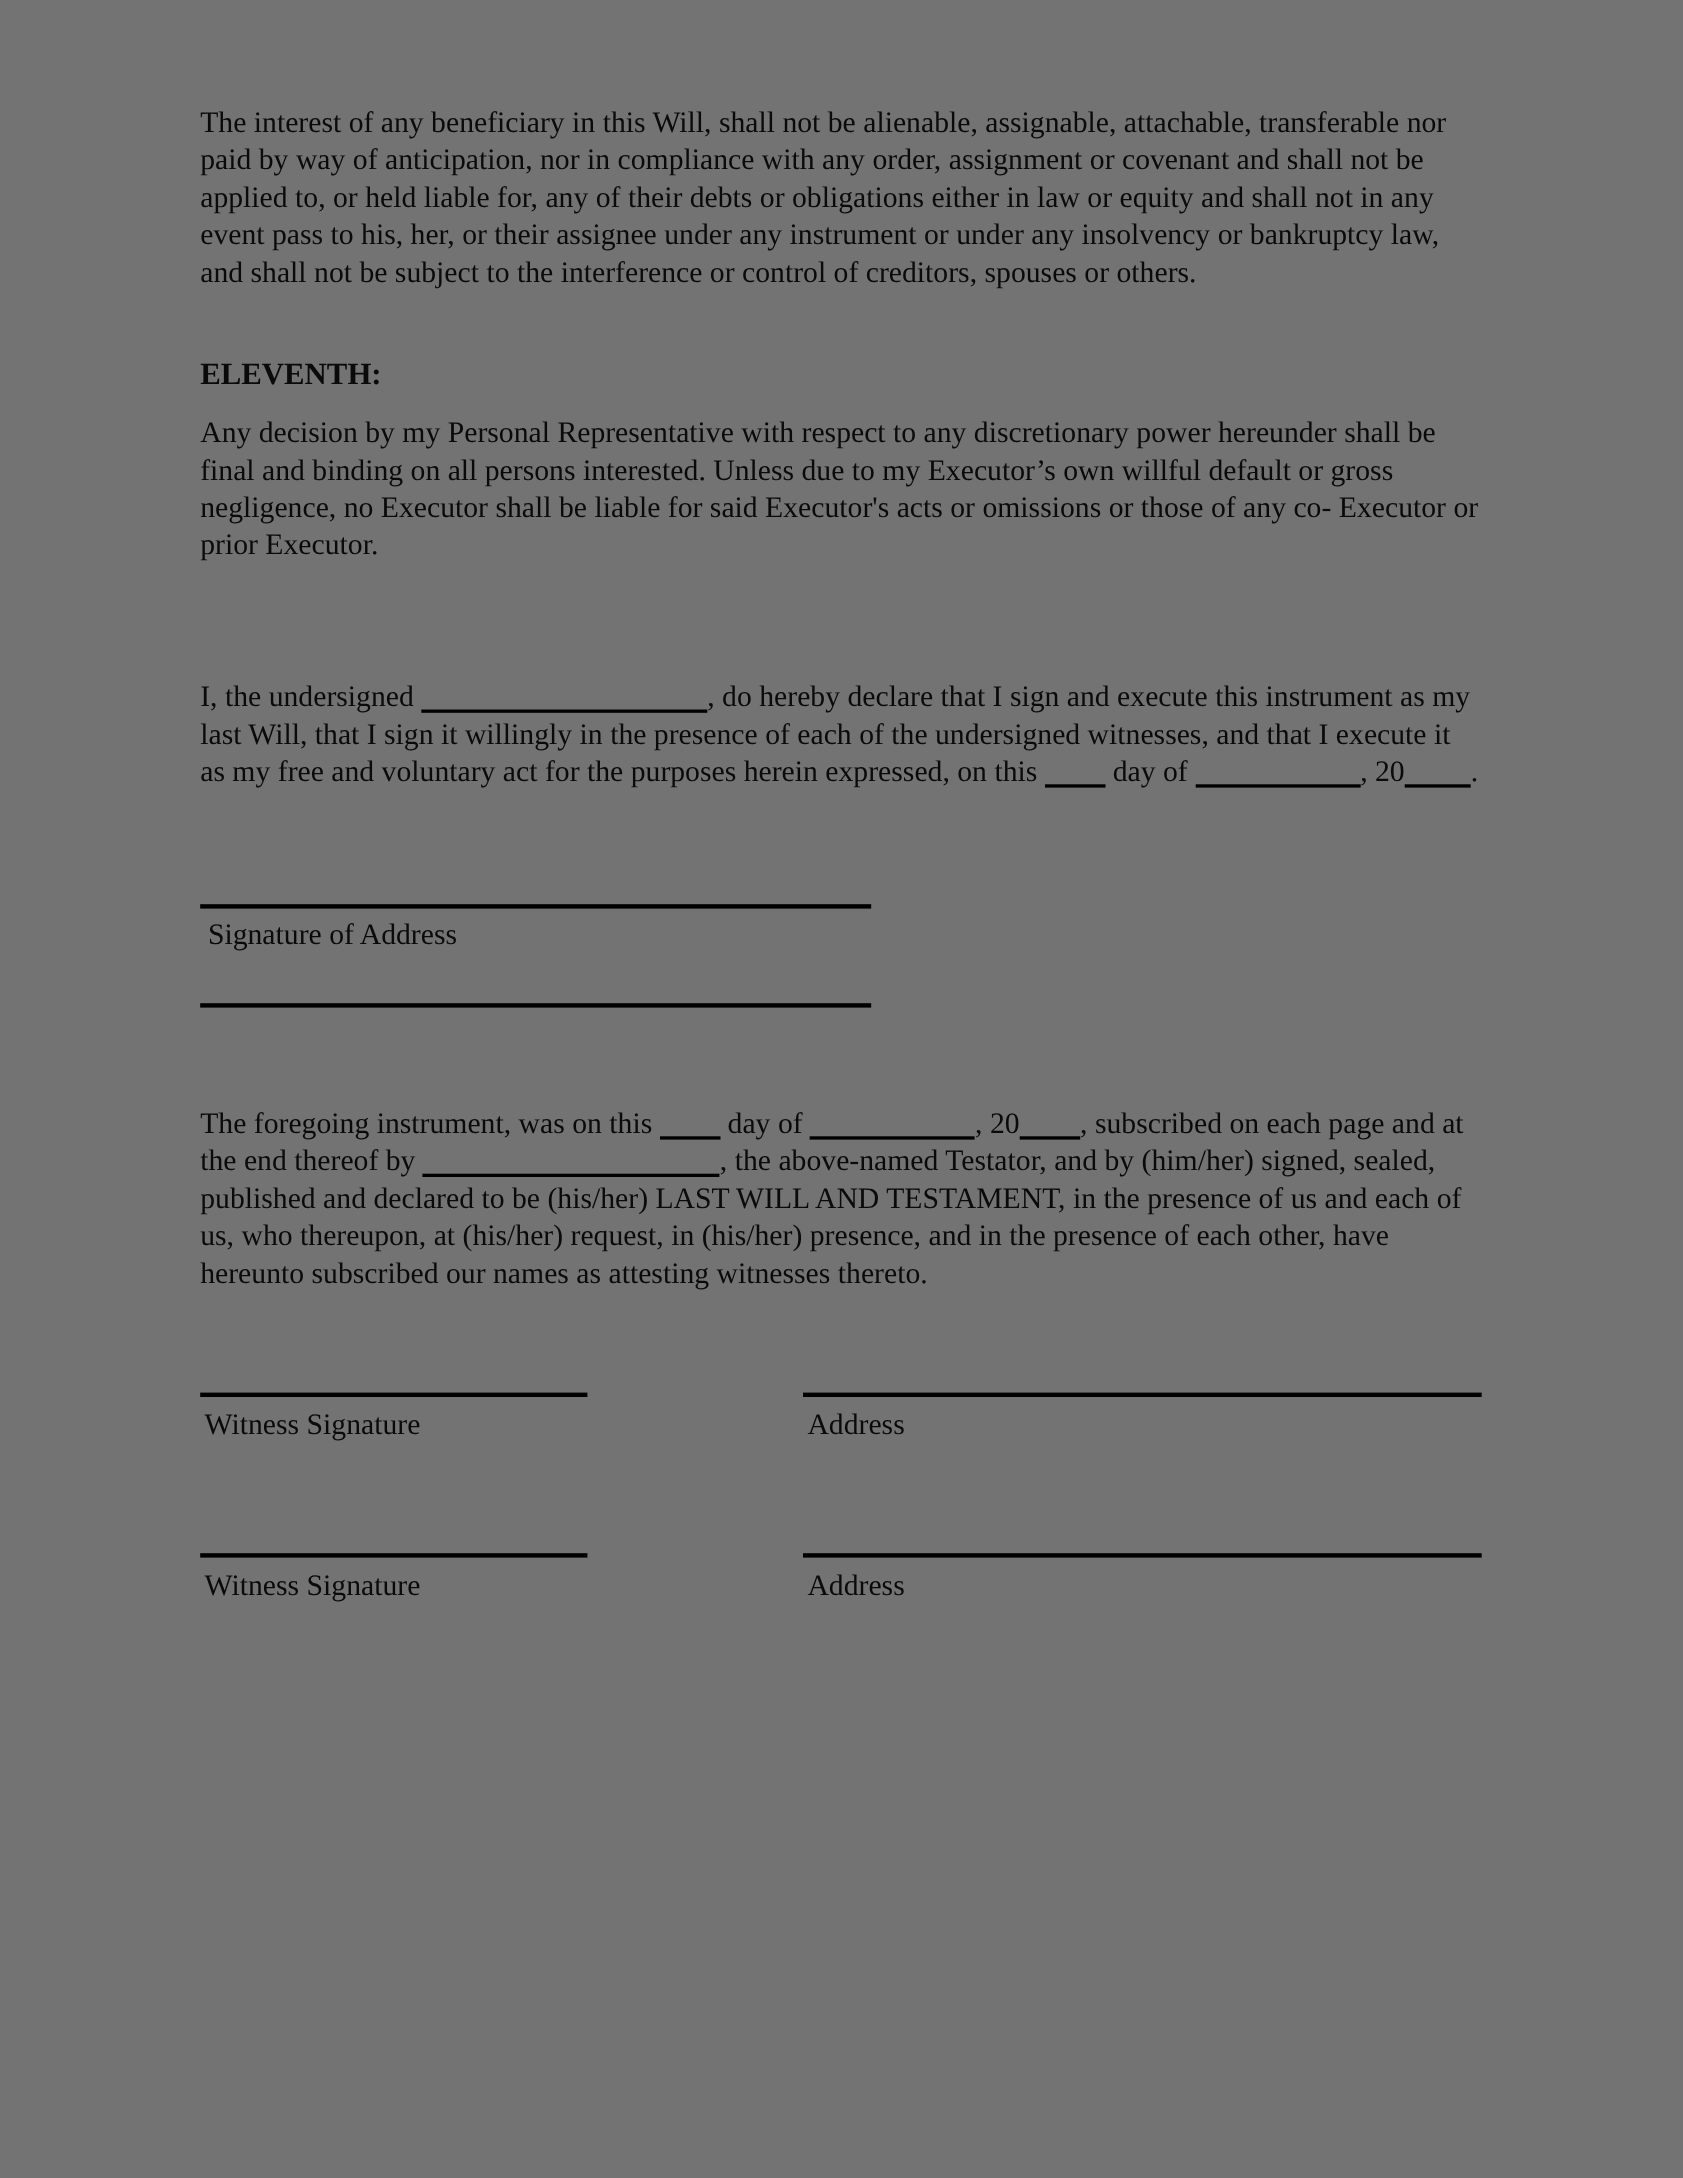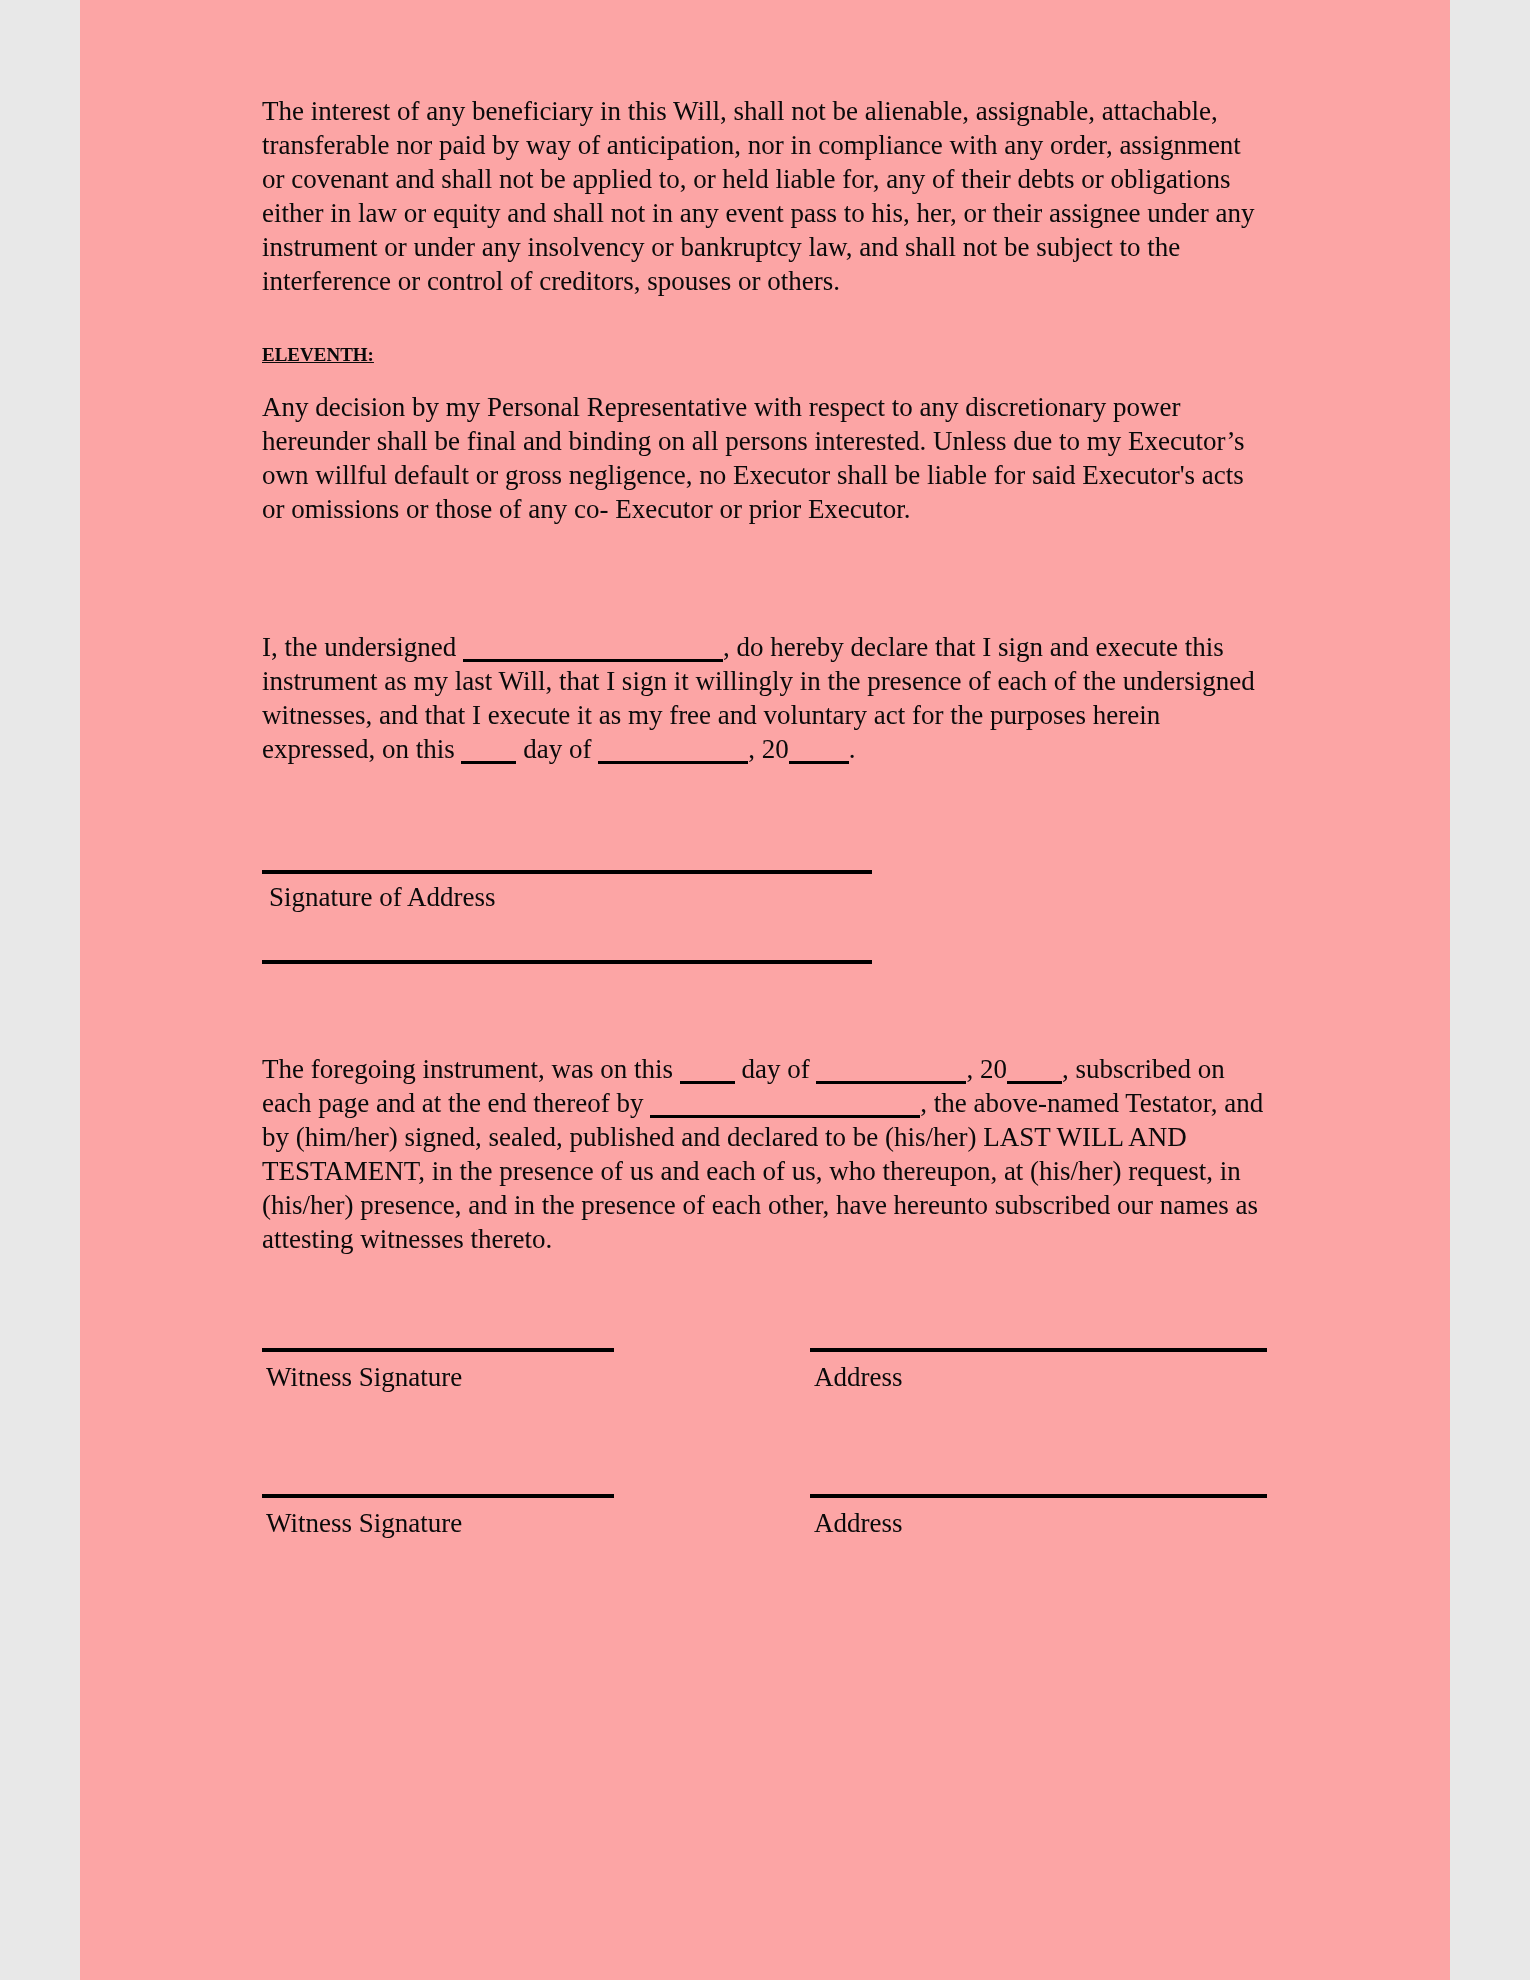--- a/index.html
+++ b/index.html
@@ -1,37 +1,36 @@
 <!DOCTYPE html>
 <html><head>
 <meta charset="utf-8">
 <style>
   html, body { margin: 0; padding: 0; background: #e8e8e8; }
   .page {
     position: relative;
-    width: 1370px;
+    width: 1530px;
     height: 1980px;
     margin: 0 auto;
-    background: #fca5a5;
+    background: #737373;
     box-sizing: border-box;
     padding: 94px 183px 0 182px;
     font-family: "Liberation Serif", "DejaVu Serif", serif;
     font-size: 27px;
     line-height: 34px;
     color: #0a0a0a;
     overflow: hidden;
   }
   p { margin: 0; padding: 0; }
   .heading {
     font-weight: bold;
-    font-size: 19px;
+    font-size: 28px;
     line-height: 34px;
-    margin-top: 40px;
+    margin-top: 60px;
     margin-bottom: 18px;
-    text-decoration: underline;
   }
   .para-body { margin: 0; }
   .decl-para { margin-top: 104px; }
   .blank {
     display: inline-block;
     height: 12px;
     border-bottom: 3px solid #000;
     vertical-align: -6px;
   }
   .sig-group { }

